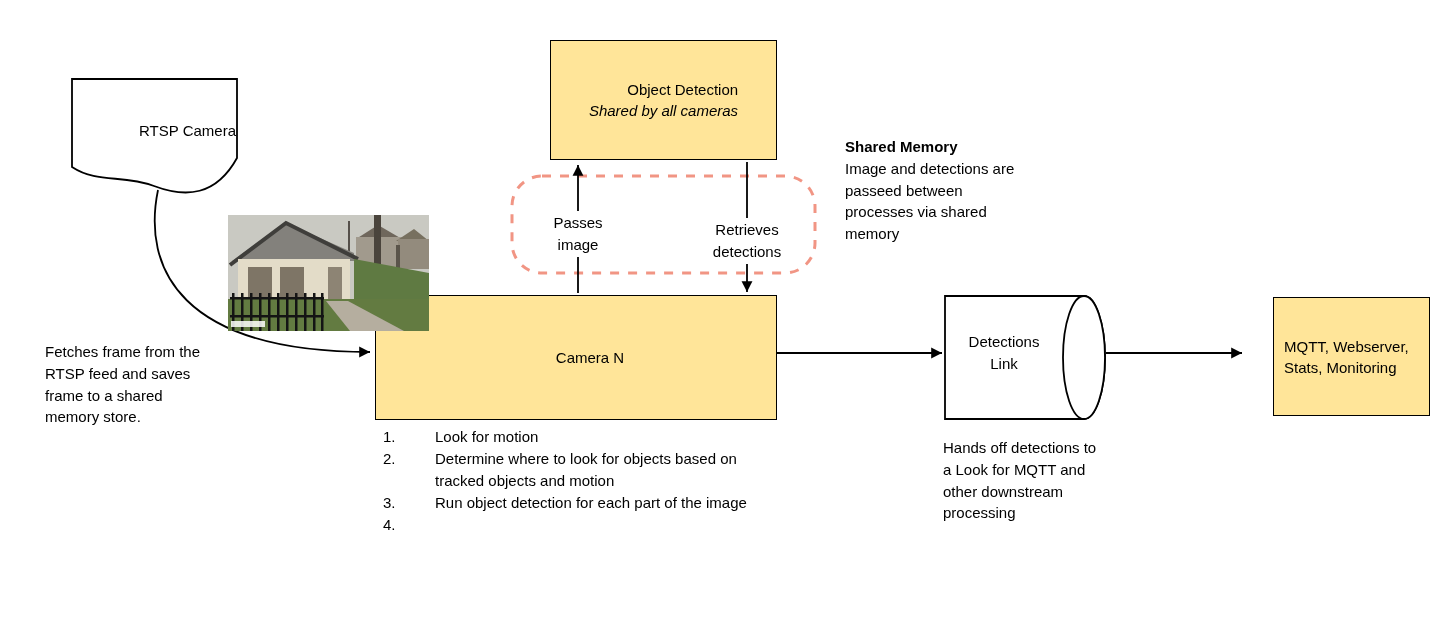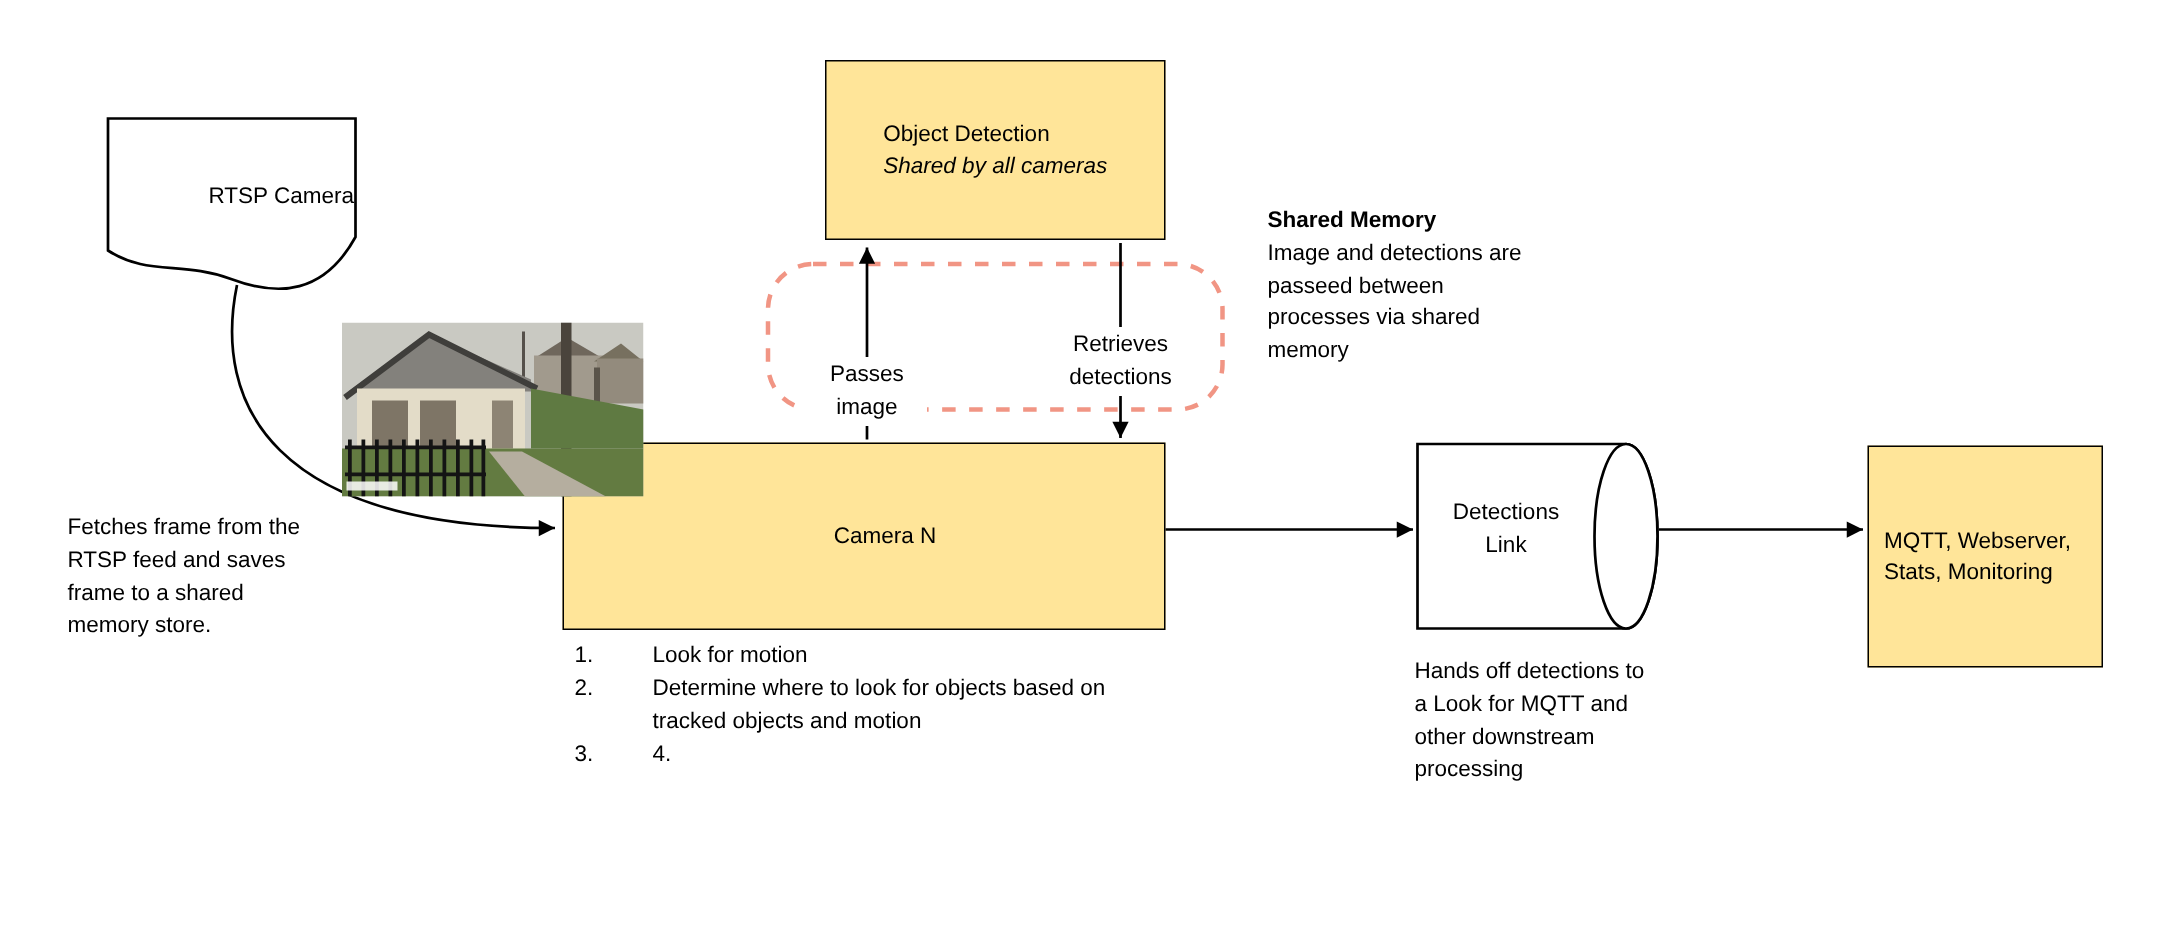--- a/index.html
+++ b/index.html
@@ -3,21 +3,21 @@
 <meta charset="utf-8">
 <title>Diagram</title>
 <style>
   * { margin:0; padding:0; box-sizing:border-box; }
   html,body { background:#fff; }
   body { font-family:"Liberation Sans", sans-serif; color:#000; }
   .canvas { position:relative; width:1448px; height:625px; background:#fff; overflow:hidden; font-size:15px; }
   .node {
     position:absolute; background:#ffe599; border:1.5px solid #000;
     display:flex; align-items:center; justify-content:center;
-    text-align:left; z-index:1; line-height:1.4;
+    text-align:right; z-index:1; line-height:1.4;
   }
   .layer { position:absolute; left:0; top:0; z-index:2; pointer-events:none; }
   .photo { position:absolute; z-index:3; }
   .label, .note, .edge-label { position:absolute; z-index:4; line-height:1.45; }
   .edge-label { background:#fff; text-align:center; padding:1px 0; }
   .center { text-align:center; }
   .italic { font-style:italic; }
   .bold { font-weight:bold; }
   .steps { position:absolute; z-index:4; display:grid; grid-template-columns:52px 314px; line-height:1.47; }
   .steps .num { text-align:left; }
@@ -59,45 +59,46 @@
     <div>
       <div>Object Detection</div>
       <div class="italic">Shared by all cameras</div>
     </div>
   </div>
 
   <div class="node" style="left:375px; top:295px; width:402px; height:125px;padding-left:28px;">
     <div>Camera N</div>
   </div>
 
-  <div class="node mqtt-node" style="left:1245px; top:297px; width:157px; height:148px;">
+  <div class="node mqtt-node" style="left:1273px; top:297px; width:157px; height:119px;">
     <div>MQTT, Webserver, Stats, Monitoring</div>
   </div>
 
   <div class="label center" style="left:74px; top:120px; width:161px;margin-left:33px;">RTSP Camera</div>
   <div class="label center" style="left:959px; top:331px; width:90px;">Detections Link</div>
 
-  <div class="edge-label" style="left:538px; top:211px; width:80px;margin-top:27px;">Passes image</div>
+  <div class="edge-label" style="left:538px; top:211px; width:80px;">Passes image</div>
   <div class="edge-label" style="left:700px; top:218px; width:94px;">Retrieves detections</div>
 
   <div class="note" style="left:45px; top:341px; width:162px;">Fetches frame from the RTSP feed and saves frame to a shared memory store.</div>
 
   <div class="note" style="left:845px; top:136px; width:190px;">
     <div class="bold">Shared Memory</div>
     <div>Image and detections are passeed between processes via shared memory</div>
   </div>
 
   <div class="note" style="left:943px; top:437px; width:158px;">Hands off detections to a Look for MQTT and other downstream processing</div>
 
   <div class="steps" style="left:383px; top:426px;">
     <div class="num">1.</div>
     <div>Look for motion</div>
     <div class="num">2.</div>
     <div>Determine where to look for objects based on tracked objects and motion</div>
     <div class="num">3.</div>
+    <div>Run object detection for each part of the image</div>
     <div class="num">4.</div>
   </div>
 
   <div class="photo" style="left:228px; top:215px; width:201px; height:116px;">
     <svg width="201" height="116" viewBox="0 0 201 116">
       <rect width="201" height="116" fill="#c9c9c2"></rect>
 
       <rect x="120" y="6" width="2" height="34" fill="#55504a"></rect>
       <polygon points="128,24 150,10 174,24" fill="#6f675c"></polygon>
       <rect x="128" y="22" width="46" height="34" fill="#a19a8d"></rect>

